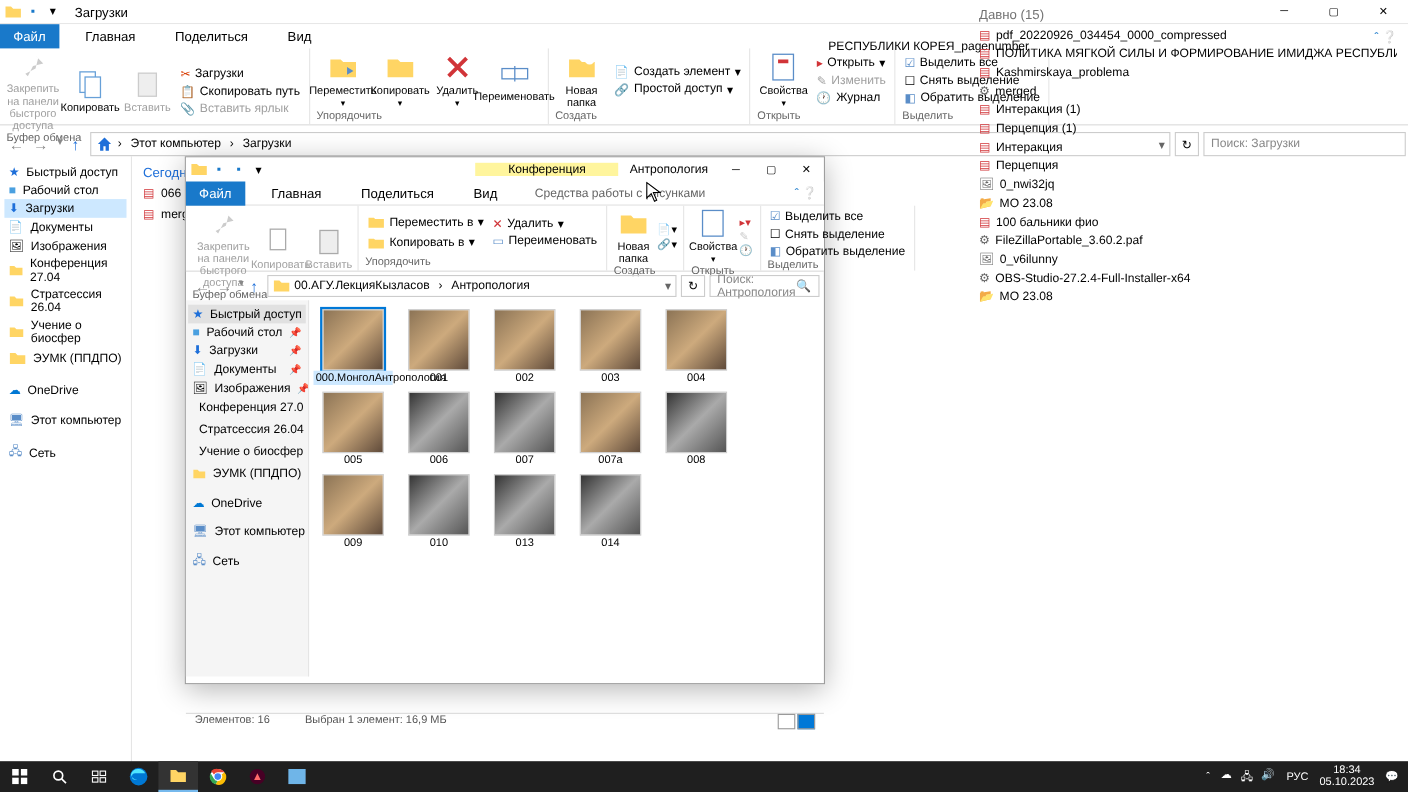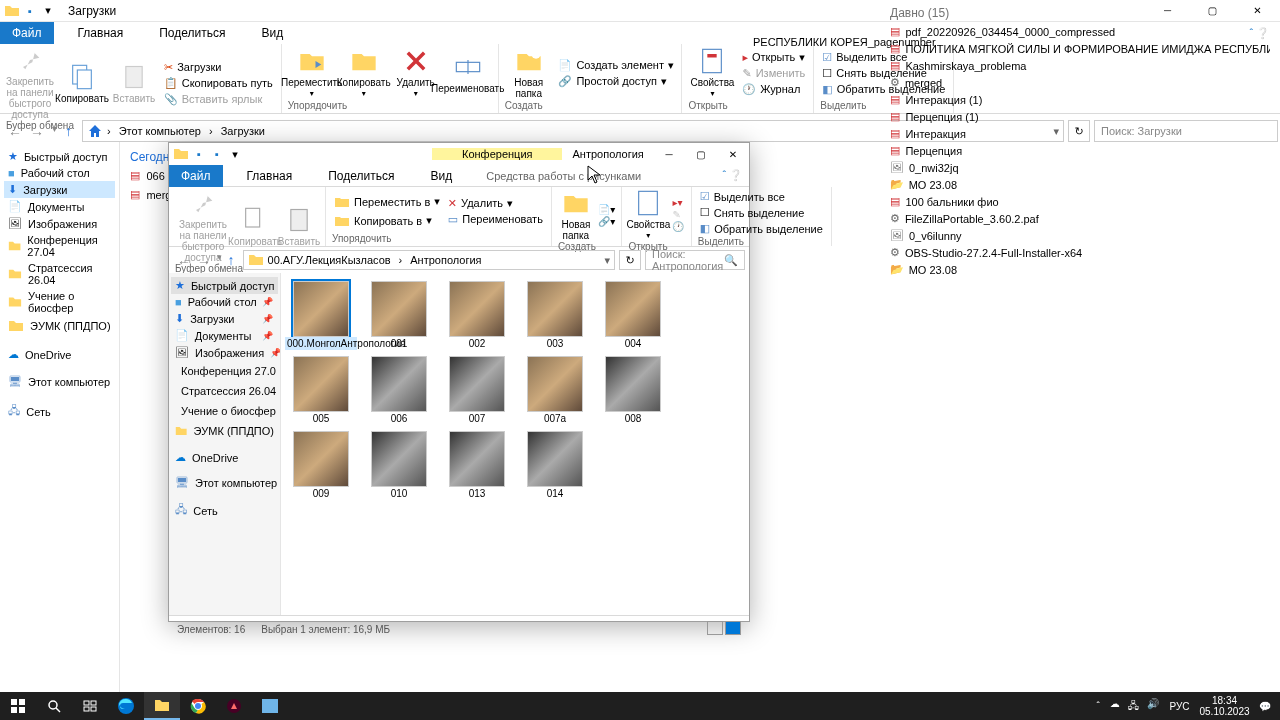--- a/index.html
+++ b/index.html
@@ -77,21 +77,21 @@
 .pin { margin-left: auto; color: #666; font-size: 9px;}
 
 .thumbs { flex: 1; padding: 8px 4px; display: flex; flex-wrap: wrap; gap: 6px; align-content: flex-start; overflow: hidden;}
 .thumb { width: 72px; display: flex; flex-direction: column; align-items: center; }
 .thumb.selected .thumb-img { outline: 2px solid #0078d7; }
 .thumb.selected .thumb-label { background: #cde8ff; }
 .thumb-img { width: 56px; height: 56px; background: linear-gradient(135deg,#8b7355 0%, #cdaa7d 50%, #5f4a3a 100%); border: 1px solid #ccc; }
 .thumb-img.bw { background: linear-gradient(135deg,#333 0%, #aaa 50%, #555 100%); }
 .thumb-label { font-size: 10px; text-align: center; padding: 1px 2px; line-height: 1.1; max-width: 72px;}
 
-.status-fg { height: 20px; border-top: 1px solid #dadada; display: flex; align-items: flex-end; padding: 0 8px; font-size: 10px; color: #555; gap: 16px;}
+.status-fg { height: 20px; border-top: 1px solid #dadada; display: flex; align-items: flex-start; padding: 0 8px; font-size: 10px; color: #555; gap: 32px; margin-top: 33px;}
 .view-btns { margin-left: auto; display: flex; gap: 2px;}
 .view-btn { width: 16px; height: 14px; border: 1px solid #999; }
 .view-btn.active { background: #0078d7;}
 
 
 .taskbar { position: absolute; bottom: 0; left: 0; width: 1280px; height: 28px; background: #1f1f1f; display: flex; align-items: center; }
 .tb-item { width: 36px; height: 28px; display: flex; align-items: center; justify-content: center; }
 .tb-item.active { background: #333; border-bottom: 2px solid #76b9ed;}
 .tray { margin-left: auto; display: flex; align-items: center; color: #fff; font-size: 10px; gap: 10px; padding-right: 8px;}
 .tray-icons { display: flex; gap: 8px; }

